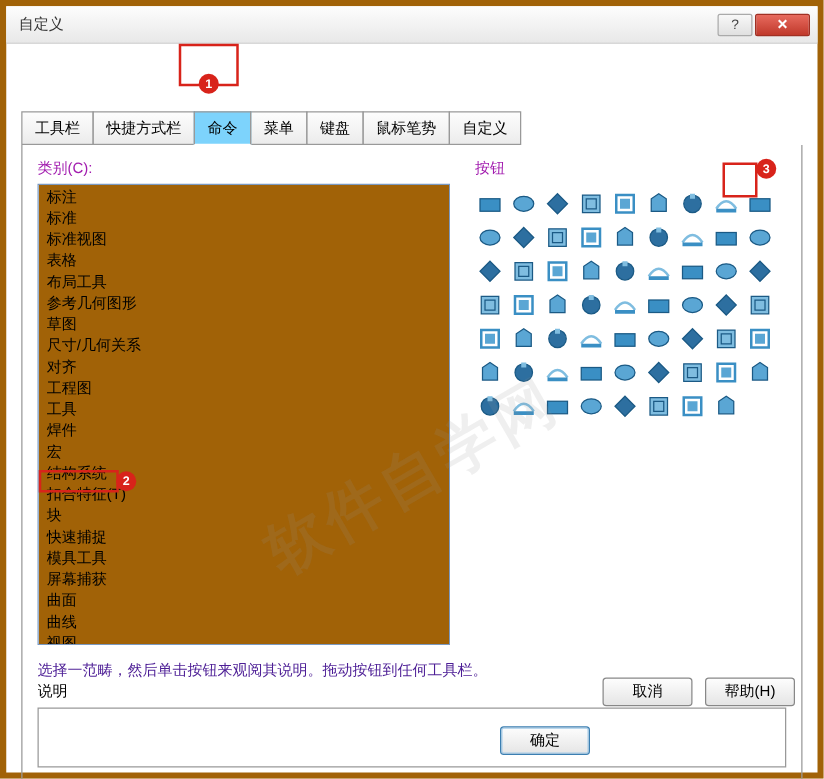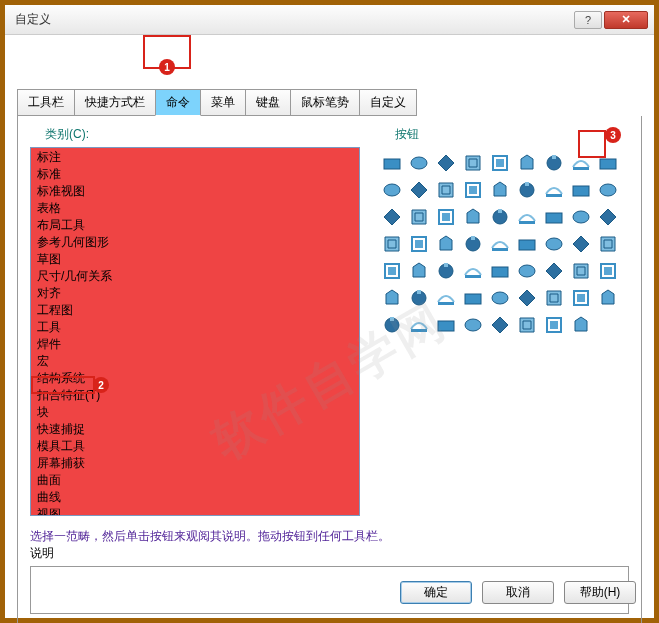--- a/index.html
+++ b/index.html
@@ -10,32 +10,32 @@
 .titlebar .controls { display: flex; gap: 2px; }
 .ctrl-btn { width: 28px; height: 18px; border: 1px solid #aaa; background: linear-gradient(#f8f8f8,#e0e0e0); border-radius: 2px; display: flex; align-items: center; justify-content: center; font-size: 11px; color: #444; cursor: pointer; }
 .ctrl-btn.close { width: 44px; background: linear-gradient(#e76a5e,#c0392b); border-color: #a03024; color: #fff; font-weight: bold; }
 .tabbar { display: flex; padding: 6px 12px 0 12px; position: relative; }
 .tab { padding: 4px 10px; border: 1px solid #999; background: linear-gradient(#fdfdfd,#ececec); margin-right: -1px; cursor: pointer; font-size: 12px; position: relative; margin-top: 48px; }
 .tab.active { background: #7dd3fc; border-bottom-color: #fff; z-index: 2; text-align: center; }
 .content-border { margin: 0 12px 10px 12px; border: 1px solid #999; border-top: none; padding: 10px 12px; height: 530px; position: relative; }
 .columns { display: flex; gap: 20px; height: 390px; }
 .left-col { width: 330px; display: flex; flex-direction: column; }
 .right-col { flex: 1; }
-.label { font-size: 12px; margin-bottom: 4px; color: #0f766e; margin-left: 15px; }
-.list-box { flex: 1; border: 1px solid #7a99c1; background: #ef4444; overflow-y: scroll; overflow-x: hidden; padding: 1px 0; }
+.label { font-size: 12px; margin-bottom: 4px; color: #a21caf; }
+.list-box { flex: 1; border: 1px solid #7a99c1; background: #a16207; overflow-y: scroll; overflow-x: hidden; padding: 1px 0; }
 .list-item { padding: 1px 6px; font-size: 12px; line-height: 15px; cursor: pointer; white-space: nowrap; }
 .icon-grid { display: flex; flex-wrap: wrap; gap: 3px; padding-top: 4px; }
 .icon-cell { width: 24px; height: 24px; display: flex; align-items: center; justify-content: center; cursor: move; position: relative; }
 .icon-svg { width: 20px; height: 20px; }
 .hint-text { margin-top: 12px; font-size: 12px; color: #4c1d95; }
 .desc-label { margin-top: 0; font-size: 12px; }
 .desc-box { margin-top: 4px; height: 48px; border: 1px solid #999; background: #fff; }
 .button-row { position: absolute; right: 18px; bottom: 14px; display: flex; gap: 10px; }
 .btn { min-width: 72px; height: 23px; border: 1px solid #888; background: linear-gradient(#fdfdfd,#e5e5e5); border-radius: 3px; font-size: 12px; cursor: pointer; padding: 0 12px; }
-.btn.default { border-color: #3c7fb1; box-shadow: 0 0 0 1px #a5cbe8 inset; }
+.btn.default { border-color: #3c7fb1; box-shadow: 0 0 0 1px #a5cbe8 inset; margin-top: 39px; }
 .marker { position: absolute; border: 2px solid #d8231a; pointer-events: none; }
 .marker-badge { position: absolute; width: 16px; height: 16px; border-radius: 50%; background: #d8231a; color: #fff; font-size: 10px; font-weight: bold; display: flex; align-items: center; justify-content: center; }
 .watermark { position: absolute; left: 50%; top: 50%; transform: translate(-50%,-50%) rotate(-30deg); font-size: 48px; color: rgba(150,150,150,0.15); font-weight: bold; pointer-events: none; white-space: nowrap; letter-spacing: 4px; }
 
 .list-box::-webkit-scrollbar { width: 16px; }
 .list-box::-webkit-scrollbar-track { background: #f0f0f0; border-left: 1px solid #ddd; }
 .list-box::-webkit-scrollbar-thumb { background: #c8c8c8; border: 1px solid #aaa; }
 </style>
 </head>
 <body>

